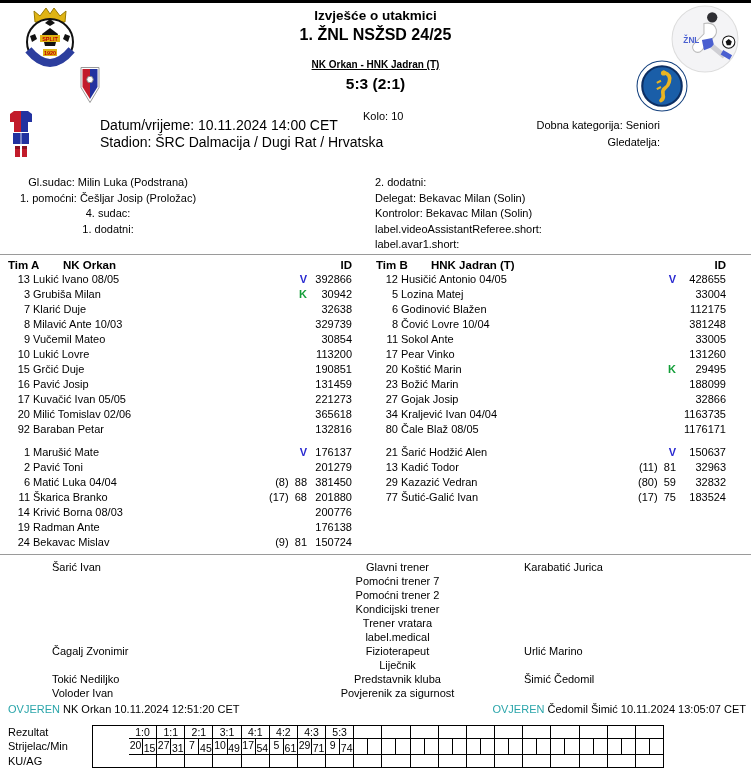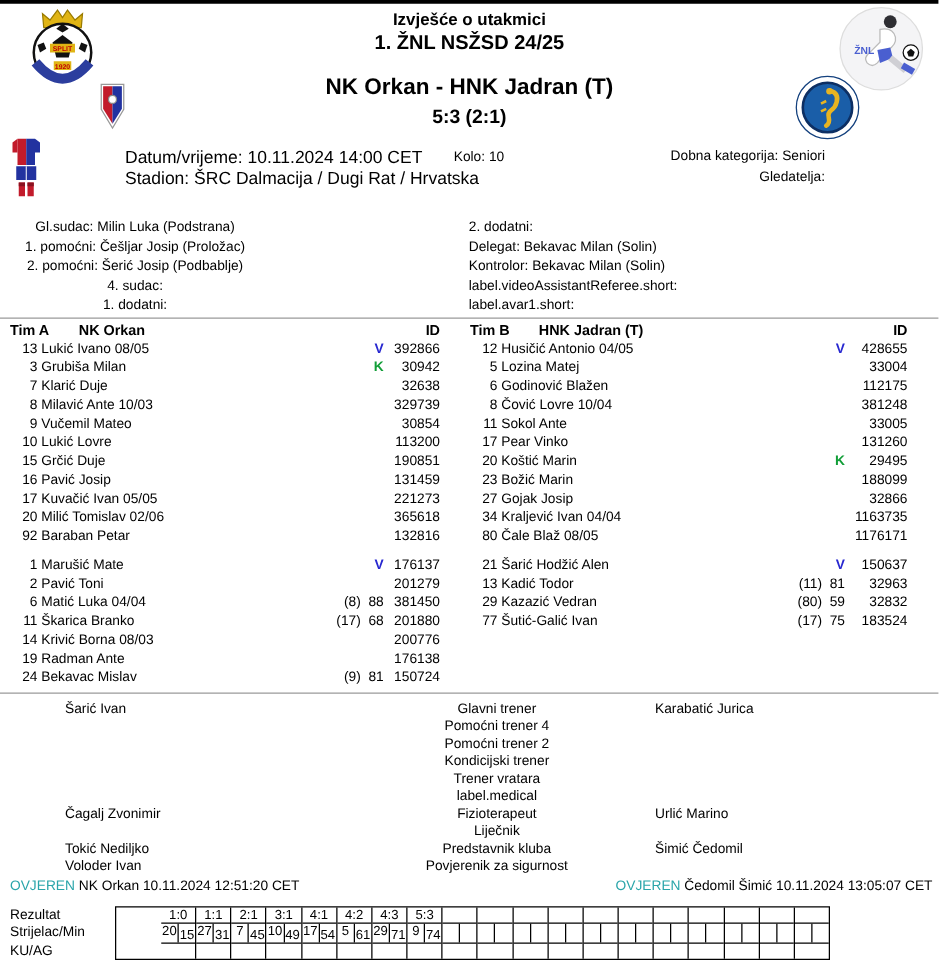--- a/index.html
+++ b/index.html
@@ -4,32 +4,32 @@
 <style>
   html,body{margin:0;padding:0;background:#fff;}
   .page{position:relative;width:751px;height:771px;background:#fff;overflow:hidden;
         font-family:"Liberation Sans",sans-serif;color:#000;}
   .topbar{position:absolute;top:0;left:0;right:0;height:3px;background:#000;}
 
   
   .hdr-center{position:absolute;top:8px;left:0;right:0;text-align:center;}
   .h-title{font-size:13.5px;font-weight:bold;}
   .h-league{font-size:16px;font-weight:bold;margin-top:3px;}
-  .h-match{font-size:18px;font-weight:bold;margin-top:15px;}
+  .h-match{font-size:10px;font-weight:bold;margin-top:15px;text-decoration:underline;}
   .h-score{font-size:15.5px;font-weight:bold;margin-top:5px;}
   .logo{position:absolute;}
   .logo-fed{left:22px;top:6px;}
   .logo-orkan{left:80px;top:66px;}
   .logo-znl{left:671px;top:5px;}
   .logo-jadran{left:636px;top:60px;}
   .logo-jersey{left:8px;top:110px;}
 
   
   .info-l{position:absolute;left:100px;top:117px;font-size:14px;line-height:17px;}
-  .info-k{position:absolute;left:363px;top:118px;font-size:11px;line-height:17px;}
+  .info-k{position:absolute;left:363px;top:108px;font-size:11px;line-height:17px;}
   .info-r{position:absolute;right:91px;top:117px;font-size:11px;line-height:17px;text-align:right;}
 
   
   .off-l{position:absolute;left:20px;top:175px;font-size:11px;line-height:15.5px;text-align:center;}
   .off-r{position:absolute;left:375px;top:175px;font-size:11px;line-height:15.5px;}
 
   .rule{position:absolute;left:0;right:0;height:0;border-top:1px solid #9a9a9a;}
   .rule1{top:254px;} .rule2{top:554px;}
 
   
@@ -163,21 +163,20 @@
   <div class="info-r">
     <div>Dobna kategorija: Seniori</div>
     <div>Gledatelja:</div>
   </div>
 
   <div class="off-l">
     <div>Gl.sudac: Milin Luka (Podstrana)</div>
 
     <div>1. pomoćni: Češljar Josip (Proložac)</div>
 
-    <div>2. pomoćni: Šerić Josip (Podbablje)</div>
 
     <div>4. sudac:</div>
 
     <div>1. dodatni:</div>
   </div>
   <div class="off-r">
     <div>2. dodatni:</div>
 
     <div>Delegat: Bekavac Milan (Solin)</div>
 
@@ -445,21 +444,21 @@
 
   <div class="staff">
     <div class="staff-row">
       <span class="st-left">Šarić Ivan</span>
       <span class="st-role">Glavni trener</span>
       <span class="st-right">Karabatić Jurica</span>
     </div>
 
     <div class="staff-row">
       <span class="st-left"></span>
-      <span class="st-role">Pomoćni trener 4</span>
+      <span class="st-role">Pomoćni trener 7</span>
       <span class="st-right"></span>
     </div>
 
     <div class="staff-row">
       <span class="st-left"></span>
       <span class="st-role">Pomoćni trener 2</span>
       <span class="st-right"></span>
     </div>
 
     <div class="staff-row">

